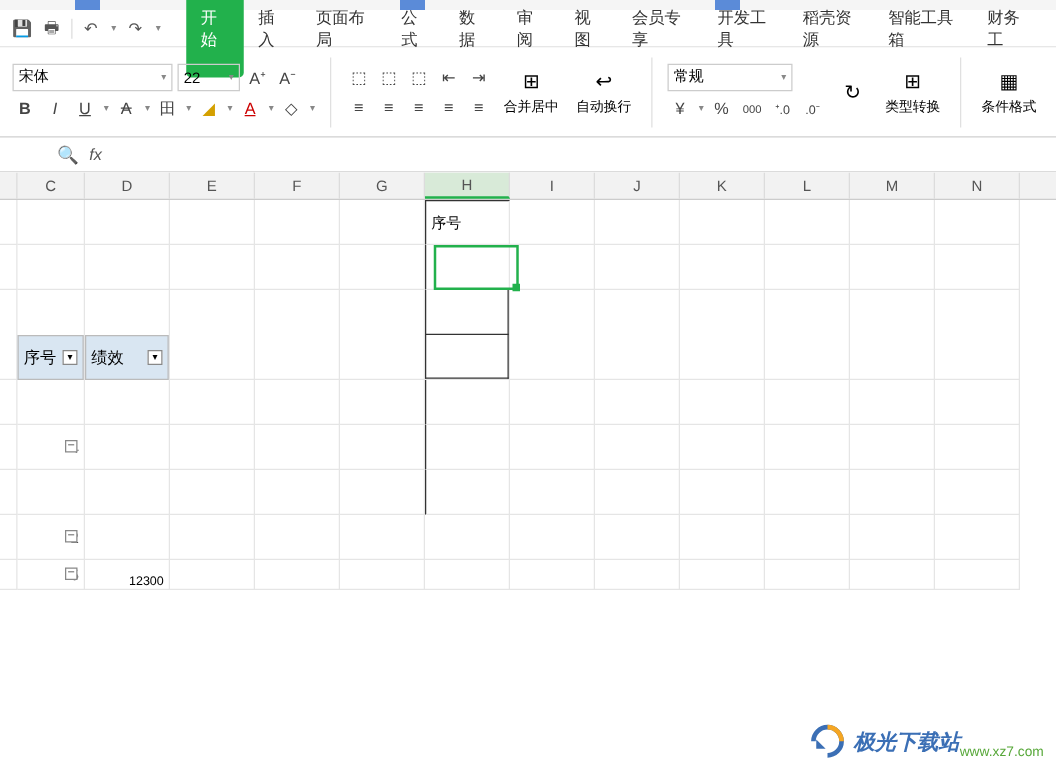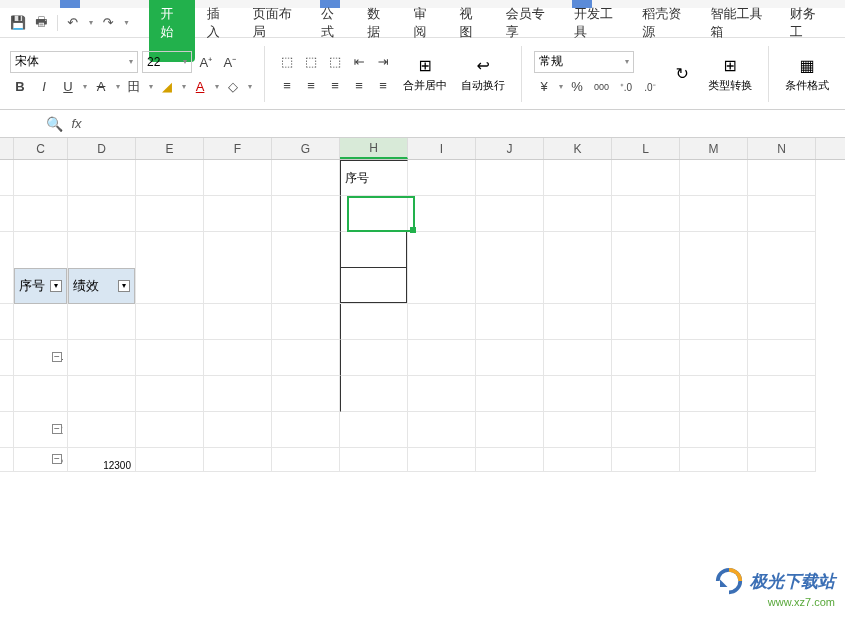--- a/index.html
+++ b/index.html
@@ -51,21 +51,21 @@
 .boxed { border: 1px solid #333; }
 .boxed-right { border-right: 1px solid #333; }
 .boxed-left { border-left: 1px solid #333; }
 .boxed-bottom { border-bottom: 1px solid #333; }
 
 .active-cell { position: absolute; border: 2px solid #22b14c; pointer-events: none; }
 .active-cell::after { content: ''; position: absolute; right: -3px; bottom: -3px; width: 6px; height: 6px; background: #22b14c; }
 
 .h-cell-text { font-family: "SimSun", serif; font-size: 20px; }
 
-.watermark { position: absolute; right: 10px; bottom: 10px; display: flex; flex-direction: column; align-items: flex-end; }
+.watermark { position: absolute; right: 10px; bottom: 10px; display: flex; flex-direction: row; align-items: flex-end; }
 .watermark .wm-top { display: flex; align-items: center; gap: 6px; }
 .watermark .wm-logo { width: 30px; height: 30px; }
 .watermark .wm-text { font-size: 17px; font-weight: bold; font-style: italic; color: #3b6fb5; }
 .watermark .wm-url { font-size: 11px; color: #58a83a; }
 
 .grp-indicator { position: absolute; font-size: 10px; color: #555; border: 1px solid #888; width: 10px; height: 10px; display:flex; align-items:center; justify-content:center; line-height:8px; background:#fff; }
 </style>
 </head>
 <body>
 

